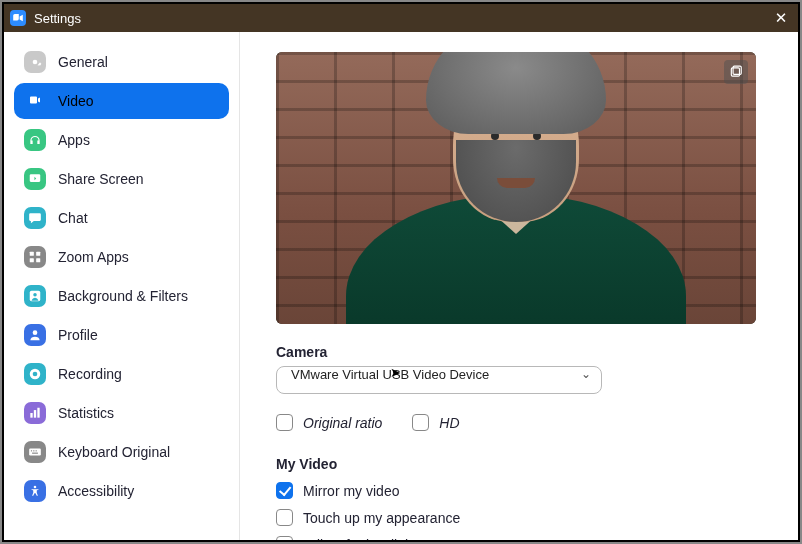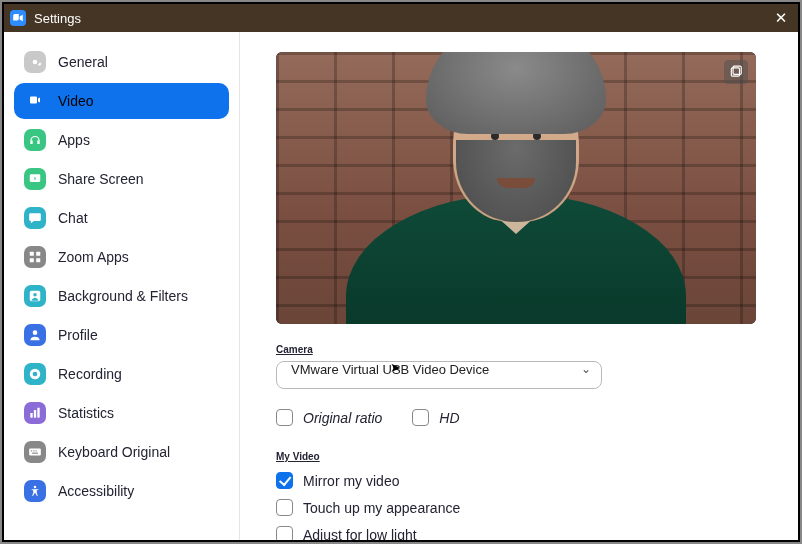--- a/index.html
+++ b/index.html
@@ -109,21 +109,21 @@
     width: 180px; height: 110px; border-radius: 90px 90px 50px 50px / 90px 90px 40px 40px;
     background: radial-gradient(ellipse at 50% 40%, #8a8a8a, #5b5b5b);
   }
   .eye { position:absolute; width:8px; height:8px; background:#2b2b2b; border-radius:50%; top: 62px; }
   .eye.l { left: 38px; } .eye.r { right: 38px; }
   .preview-action {
     position: absolute; top: 8px; right: 8px; width: 24px; height: 24px;
     border-radius: 4px; background: rgba(80,80,80,0.5); color: #fff;
     display: flex; align-items: center; justify-content: center; cursor: pointer;
   }
-  .section-label { font-weight: 700; margin-top: 20px; margin-bottom: 6px; font-size: 10px; text-decoration: underline; }
+  .section-label { font-weight: 700; margin-top: 20px; margin-bottom: 6px; font-size: 14px; }
   .camera-select {
     width: 326px; height: 28px; border: 1px solid #b8b8b8; border-radius: 8px;
     display: flex; padding: 0 10px 0 14px; cursor: pointer;
     font-size: 13px; color: #222; position: relative;
   }
   .camera-select .val { flex: 1; position: relative; }
   .camera-select .chev { font-size: 12px; color: #555; }
   .cursor-arrow { position:absolute; left:113px; top:-2px; font-size:13px; color:#000; }
   .checkrow { display: flex; align-items: center; margin-top: 10px; gap: 10px; }
   .checkrow.inline { display: inline-flex; margin-right: 26px; font-style: italic; }

